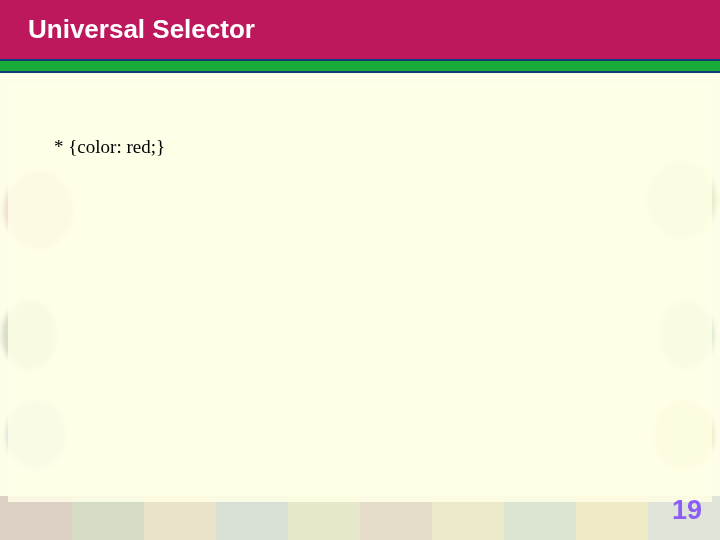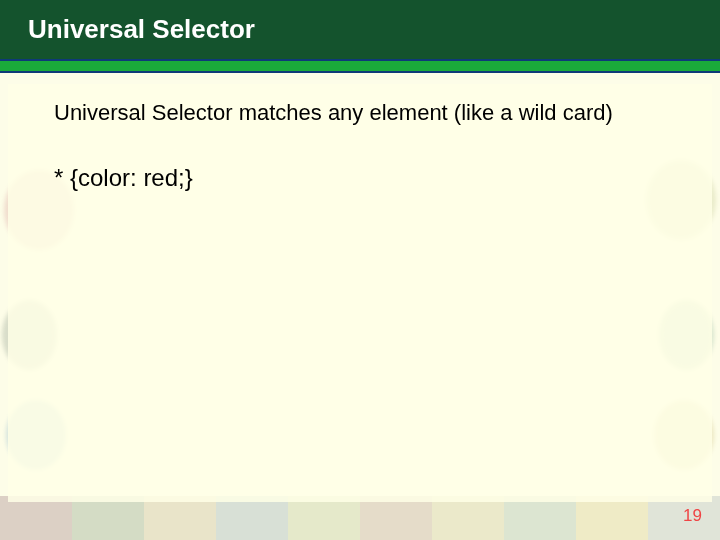--- a/index.html
+++ b/index.html
@@ -17,21 +17,21 @@
   }
   .blob {
     position: absolute;
     border-radius: 50%;
     opacity: 0.28;
     filter: blur(2px);
   }
   .header-bar {
     position: relative;
     z-index: 2;
-    background: #14532d;
+    background: #be185d;
     color: #ffffff;
     padding: 14px 0 14px 28px;
     font-size: 26px;
     font-weight: bold;
   }
   .green-bar {
     position: relative;
     z-index: 2;
     height: 14px;
     background: #1aab3a;
@@ -52,30 +52,30 @@
     z-index: 3;
     padding: 26px 30px 0 30px;
     font-size: 22px;
     color: #000;
     line-height: 1.25;
   }
   .section-label { margin-bottom: 2px; }
   .indent { padding-left: 24px; }
   .spacer { height: 36px; }
   .code {
-    font-family: Liberation Sans, sans-serif;
-    font-size: 24px;
+    font-family: Liberation Serif, serif;
+    font-size: 19px;
   }
   .page-number {
     position: absolute;
     right: 18px;
     bottom: 14px;
-    font-size: 17px;
-    font-weight: normal;
-    color: #ef4444;
+    font-size: 27px;
+    font-weight: bold;
+    color: #8b5cf6;
     z-index: 4;
   }
   
   .bottom-strip {
     position: absolute;
     left: 0; right: 0; bottom: 0;
     height: 44px;
     z-index: 0;
     display: flex;
   }
@@ -110,18 +110,17 @@
 </div>
 
 <div class="header-bar">
   <span>Universal Selector</span>
 </div>
 <div class="green-bar"></div>
 
 <div class="content-panel"></div>
 
 <div class="content">
-  <div class="indent">Universal Selector matches any element (like a wild card)</div>
   <div class="spacer"></div>
   <div class="indent code">* {color: red;}</div>
 </div>
 
 <div class="page-number">19</div>
 
 </body></html>

